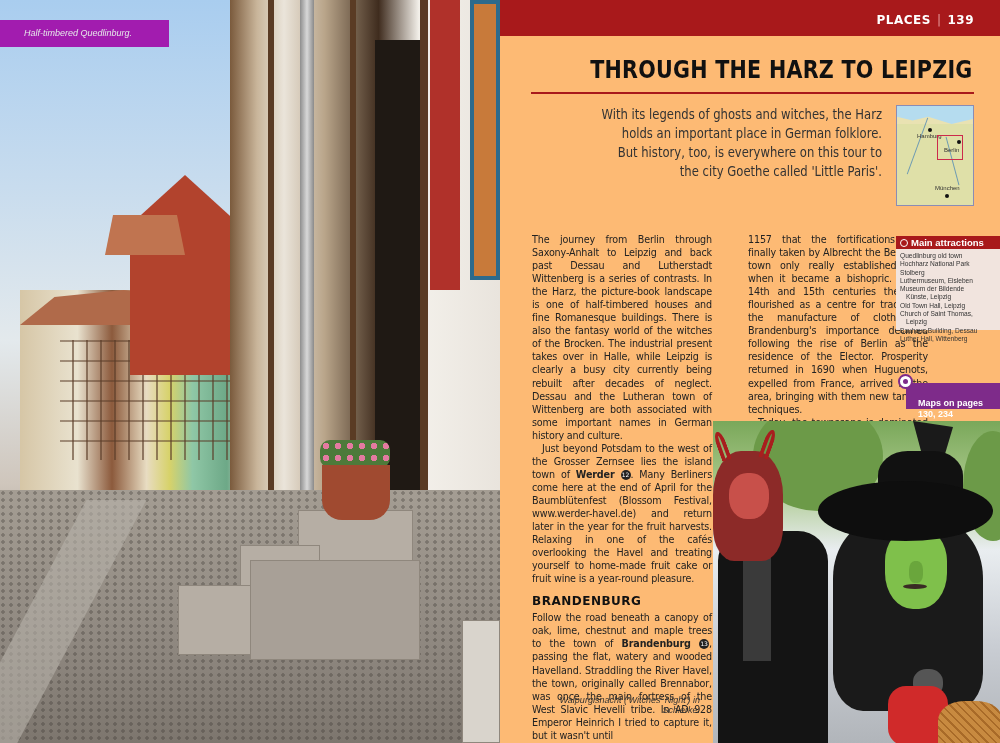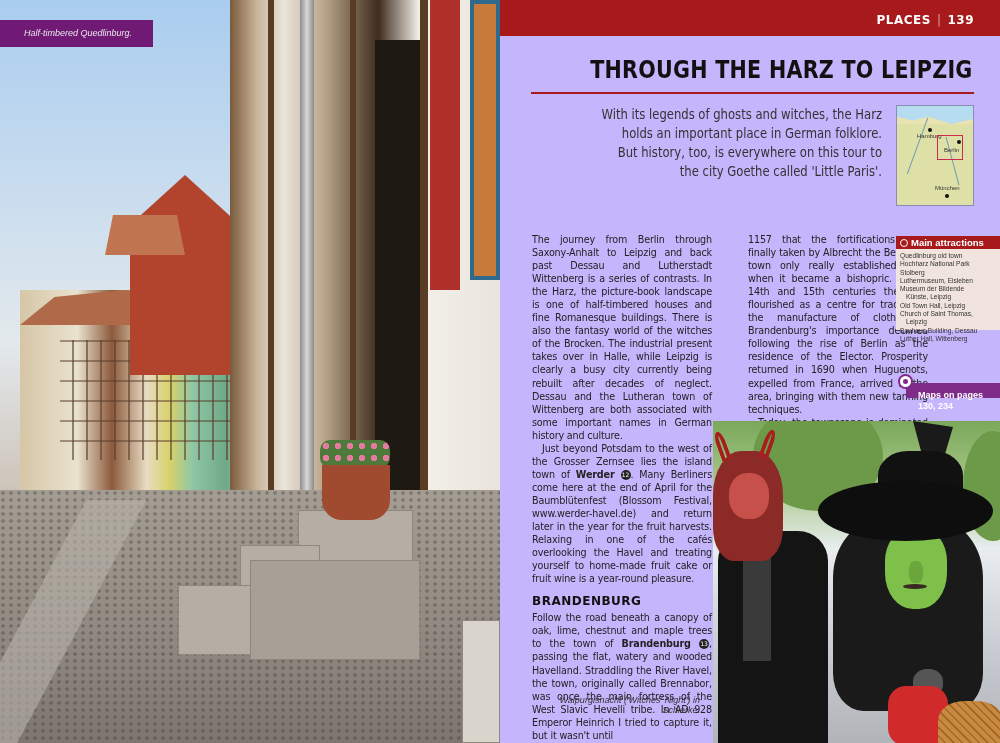--- a/index.html
+++ b/index.html
@@ -37,27 +37,27 @@
   .tile-roof { position: absolute; left: 105px; top: 215px; width: 80px; height: 40px; background: #c07450; clip-path: polygon(10% 0, 90% 0, 100% 100%, 0 100%); }
   .houses-row { position: absolute; left: 20px; top: 290px; width: 230px; height: 200px;
     background: linear-gradient(90deg, #d6c6a6 0%, #e9e2cf 25%, #8c5a3c 40%, #e8dcc2 55%, #d7d26a 65%, #8fc7a6 75%, #6da887 90%, #eae4d6 100%); }
   .houses-row::before { content: ""; position: absolute; left: 0; top: 0; right: 0; height: 35px;
     background: #b06a4a; clip-path: polygon(0 100%, 15% 20%, 45% 0, 100% 30%, 100% 100%); }
   .window-grid { position: absolute; left: 60px; top: 340px; width: 170px; height: 120px;
     background: repeating-linear-gradient(90deg, transparent 0 12px, rgba(90,60,40,.6) 12px 14px),
                 repeating-linear-gradient(0deg, transparent 0 18px, rgba(90,60,40,.5) 18px 20px); }
 
   .caption-box {
-    position: absolute; left: 0; top: 20px; width: 153px; height: 27px;
-    background: #701a75; color: #e6e8ea;
+    position: absolute; left: 0; top: 20px; width: 169px; height: 27px;
+    background: #a21caf; color: #e6e8ea;
     font-size: 9px; font-style: italic; line-height: 27px; padding-left: 24px;
   }
 
   
-  .right-page { position: absolute; left: 500px; top: 0; width: 500px; height: 743px; background: #c4b5fd; }
+  .right-page { position: absolute; left: 500px; top: 0; width: 500px; height: 743px; background: #fdba74; }
   .top-bar { position: absolute; left: 0; top: 0; width: 500px; height: 36px; background: #a8191b; }
   .running-head { position: absolute; right: 26px; top: 13px; color: #fff; font-weight: bold;
     font-size: 12px; letter-spacing: .5px; font-family: "DejaVu Sans", sans-serif; }
   .running-head .sep { color: #e69a9a; margin: 0 6px; font-weight: normal; }
   .title { position: absolute; right: 27px; top: 56px; font-family: "DejaVu Sans", sans-serif;
     font-weight: bold; font-size: 24px; letter-spacing: .3px; color: #111; transform: scaleX(.86); transform-origin: right center; }
   .title-rule { position: absolute; left: 31px; top: 92px; width: 443px; height: 2px; background: #a8191b; }
   .intro { position: absolute; left: 100px; top: 105px; width: 282px; text-align: right;
     font-size: 13.5px; line-height: 19px; color: #333; font-family: "DejaVu Sans", sans-serif; transform: scaleX(.86); transform-origin: right top; width: 328px; left: 54px; }
 
@@ -83,22 +83,22 @@
   .subhead { font-weight: bold; font-size: 12px; letter-spacing: .5px; margin: 10px 0 3px; color: #111; }
   .photo-caption { position: absolute; left: 28px; top: 695px; width: 172px; font-size: 9px; font-style: italic;
     color: #333; font-family: Liberation Sans, sans-serif; text-align: right; }
 
   .attractions { position: absolute; left: 396px; top: 236px; width: 120px; height: 94px; background: #f1e4de; }
   .attr-head { background: #a8191b; color: #fff; font-weight: bold; font-size: 9.5px; height: 13px; line-height: 13px; padding-left: 4px; }
   .attr-head .pin { display: inline-block; width: 8px; height: 8px; border: 1.3px solid #fff; border-radius: 50%; margin-right: 3px; vertical-align: -1px; }
   .attr-list { list-style: none; font-size: 6.6px; line-height: 8.3px; color: #333; padding: 3px 0 0 4px; }
   .attr-list li.indent { padding-left: 6px; }
 
-  .maps-box { position: absolute; left: 406px; top: 383px; width: 94px; height: 15px; background: #7e2b8a; color: #fff;
-    font-weight: bold; font-size: 9px; line-height: 11px; padding: 7px 0 0 12px; }
+  .maps-box { position: absolute; left: 406px; top: 383px; width: 94px; height: 26px; background: #7e2b8a; color: #fff;
+    font-weight: bold; font-size: 9px; line-height: 11px; padding: 15px 0 0 12px; }
   .maps-pin { position: absolute; left: 398px; top: 374px; width: 15px; height: 15px; border-radius: 50%;
     background: #fff; border: 2px solid #7e2b8a; }
   .maps-pin::after { content: ""; position: absolute; left: 3px; top: 3px; width: 5px; height: 5px; border-radius: 50%; background: #7e2b8a; }
 
   
   .witch-photo { position: absolute; left: 213px; top: 421px; width: 287px; height: 322px; overflow: hidden;
     background: linear-gradient(180deg, #7aa85a 0%, #a9c88a 20%, #e9edf0 40%, #c9cdd3 70%, #b1b5ba 100%); }
   .tree { position: absolute; border-radius: 50%; background: #6c9a48; }
   .devil-hair { position: absolute; left: 0; top: 30px; width: 70px; height: 110px; background: #8c2a28; border-radius: 40% 40% 30% 30%; }
   .devil-face { position: absolute; left: 16px; top: 52px; width: 40px; height: 46px; background: #c8504a; border-radius: 45%; }

